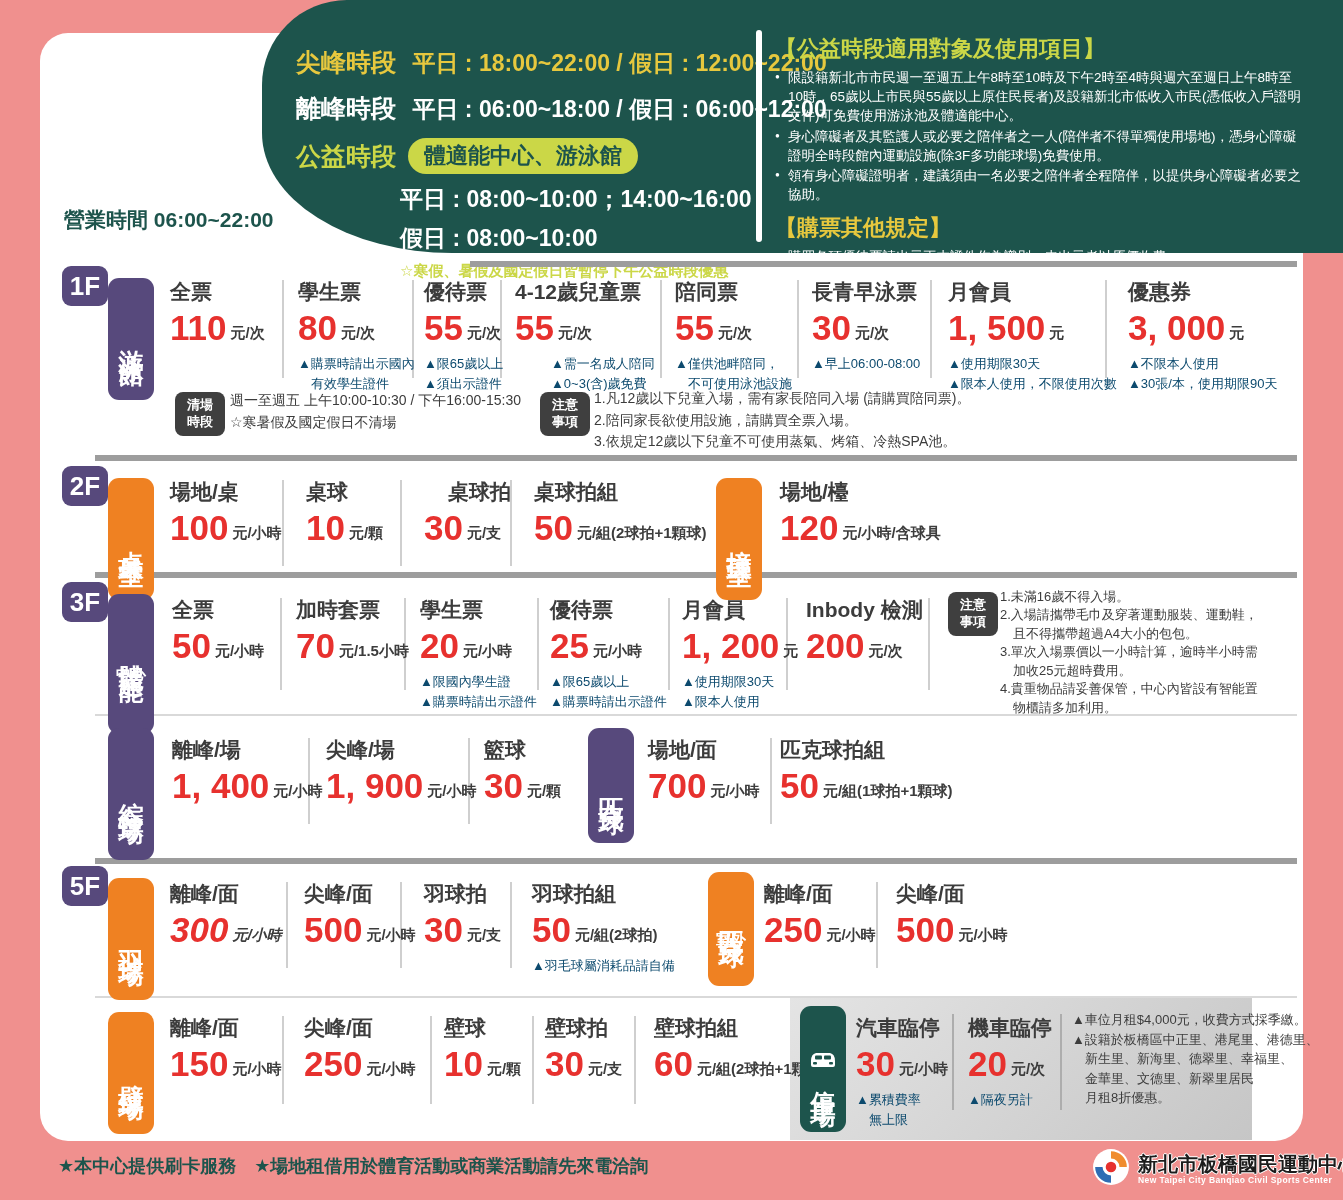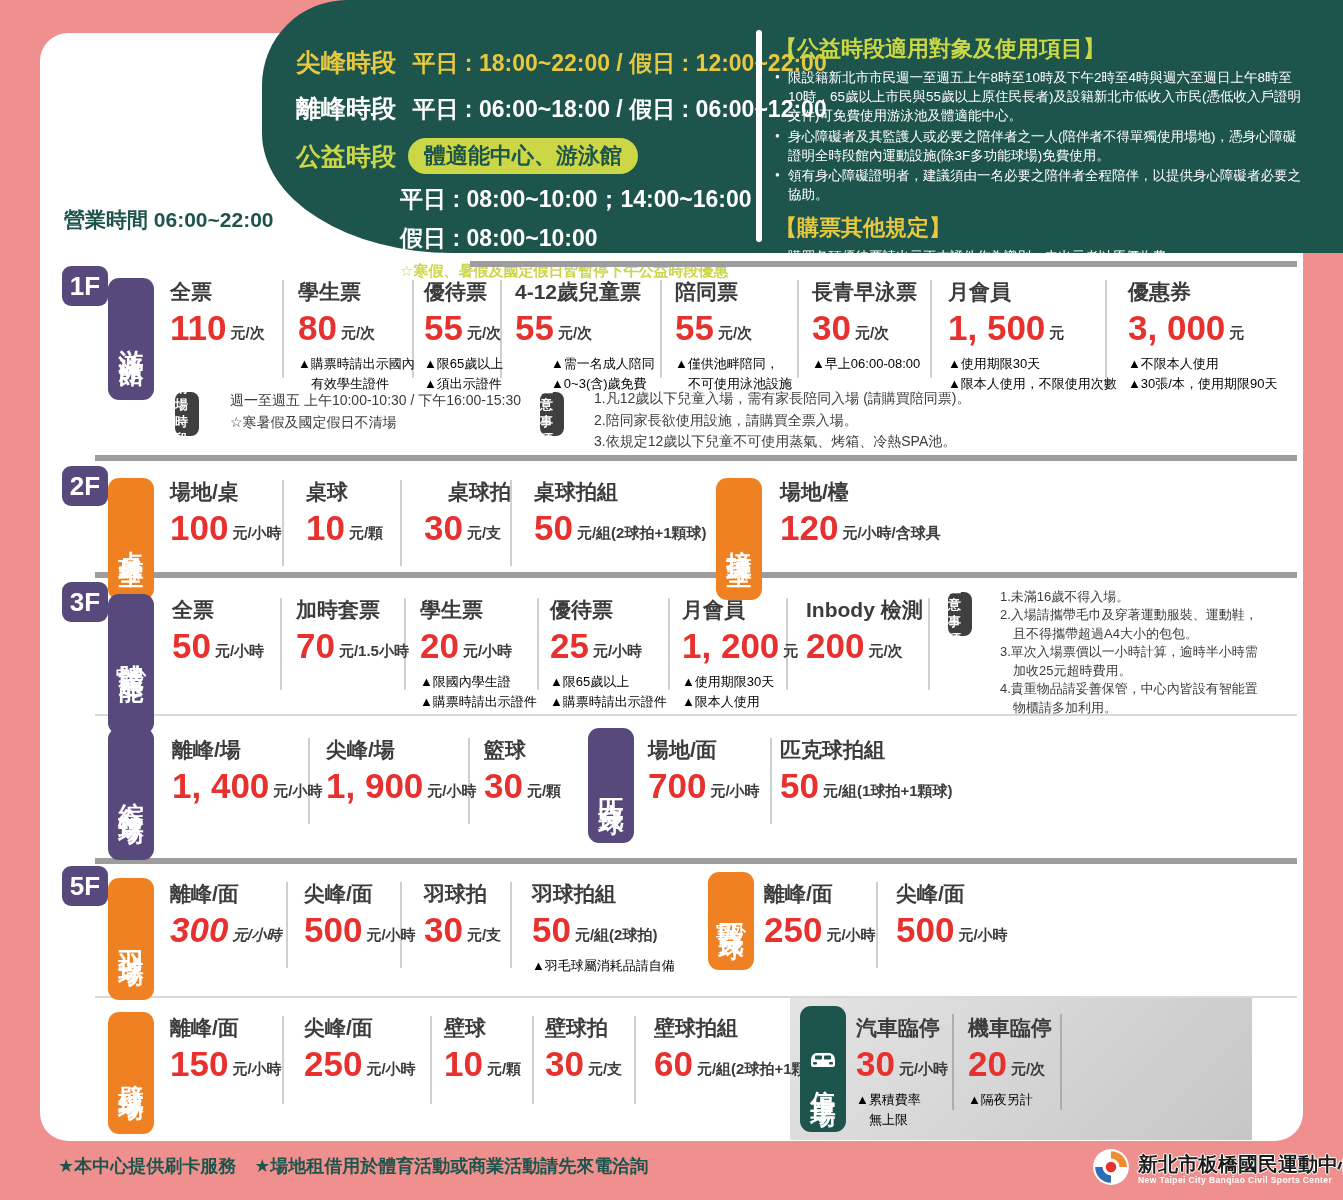--- a/index.html
+++ b/index.html
@@ -34,22 +34,22 @@
   .vtag{position:absolute;width:46px;border-radius:11px;display:flex;flex-direction:column;
         align-items:center;justify-content:center;gap:2px;}
   .vtag .main{writing-mode:vertical-rl;text-orientation:upright;color:#fff;font-weight:800;
               font-size:25px;letter-spacing:6px;line-height:1;}
   .vtag .sub{color:#fff;font-weight:800;font-size:15px;}
   .divider{position:absolute;width:2px;background:#cfcfcf;}
   .item-label{position:absolute;font-size:21px;font-weight:600;white-space:nowrap;color:#3c3c3c;}
   .price-line{position:absolute;display:flex;align-items:flex-end;white-space:nowrap;}
   .price{font-size:35px;font-weight:800;color:#e7312e;line-height:1;}
   .unit{font-size:15px;font-weight:600;color:#3c3c3c;margin-left:4px;padding-bottom:2px;}
-  .notes{position:absolute;font-size:13px;color:#000000;line-height:1.5;white-space:nowrap;}
-  .ntag{position:absolute;width:24px;height:44px;background:#3f3f3f;border-radius:8px;color:#fff;
+  .notes{position:absolute;font-size:13px;color:#0c4a6e;line-height:1.5;white-space:nowrap;}
+  .ntag{position:absolute;width:50px;height:44px;background:#3f3f3f;border-radius:8px;color:#fff;
         font-size:13px;font-weight:700;display:flex;flex-direction:column;align-items:center;
         justify-content:center;line-height:1.3;}
   .nb-text{position:absolute;font-size:14px;color:#3c3c3c;line-height:1.55;white-space:nowrap;}
   #parking-panel{left:790px;top:998px;width:462px;height:142px;background:linear-gradient(135deg,#e4e4e4,#c6c6c6);}
   #footer-left{left:58px;top:1154px;font-size:18px;font-weight:800;color:#1d544c;white-space:nowrap;}
   #org{left:1092px;top:1148px;display:flex;align-items:center;gap:8px;}
   #org-name{font-size:20px;font-weight:900;color:#1c1c1c;line-height:1.1;white-space:nowrap;
             text-shadow:-1px 0 #fff,1px 0 #fff,0 -1px #fff,0 1px #fff;}
   #org-en{font-size:8.5px;font-weight:700;color:#fff;letter-spacing:0.4px;white-space:nowrap;}
 </style>
@@ -349,21 +349,21 @@
     </div>
     <div class="item-label" style="left: 780px; top: 736px;">匹克球拍組</div>
     <div class="price-line" style="left: 780px; top: 768px;">
       <span class="price">50</span>
       <span class="unit">元/組(1球拍+1顆球)</span>
     </div>
     <div class="floor" style="left: 62px; top: 866px;">5F</div>
     <div class="vtag" style="left: 108px; top: 878px; height: 122px; background: rgb(239, 129, 34);">
       <div class="main">羽球場</div>
     </div>
-    <div class="vtag" style="left: 708px; top: 872px; height: 98px; background: rgb(239, 129, 34);">
+    <div class="vtag" style="left: 708px; top: 872px; height: 114px; background: rgb(239, 129, 34);">
       <div class="main">匹克球</div>
       <div class="sub">室外</div>
     </div>
     <div class="divider" style="left: 286px; top: 882px; height: 86px;"></div>
     <div class="divider" style="left: 400px; top: 882px; height: 86px;"></div>
     <div class="divider" style="left: 510px; top: 882px; height: 86px;"></div>
     <div class="divider" style="left: 876px; top: 882px; height: 86px;"></div>
     <div class="item-label" style="left: 170px; top: 880px;">離峰/面</div>
     <div class="price-line" style="left: 170px; top: 912px; font-style: italic;">
       <span class="price">300</span>
@@ -451,13 +451,20 @@
       <div>　無上限</div>
     </div>
     <div class="item-label" style="left: 968px; top: 1014px;">機車臨停</div>
     <div class="price-line" style="left: 968px; top: 1046px;">
       <span class="price">20</span>
       <span class="unit">元/次</span>
     </div>
     <div class="notes" style="left: 968px; top: 1090px;">
       <div>▲隔夜另計</div>
     </div>
+    <div class="nb-text" style="left: 1072px; top: 1010px; font-size: 13px; line-height: 1.5;">
+      <div>▲車位月租$4,000元，收費方式採季繳。</div>
+      <div>▲設籍於板橋區中正里、港尾里、港德里、</div>
+      <div>　新生里、新海里、德翠里、幸福里、</div>
+      <div>　金華里、文德里、新翠里居民</div>
+      <div>　月租8折優惠。</div>
+    </div>
   </div>
 
 </body></html>

